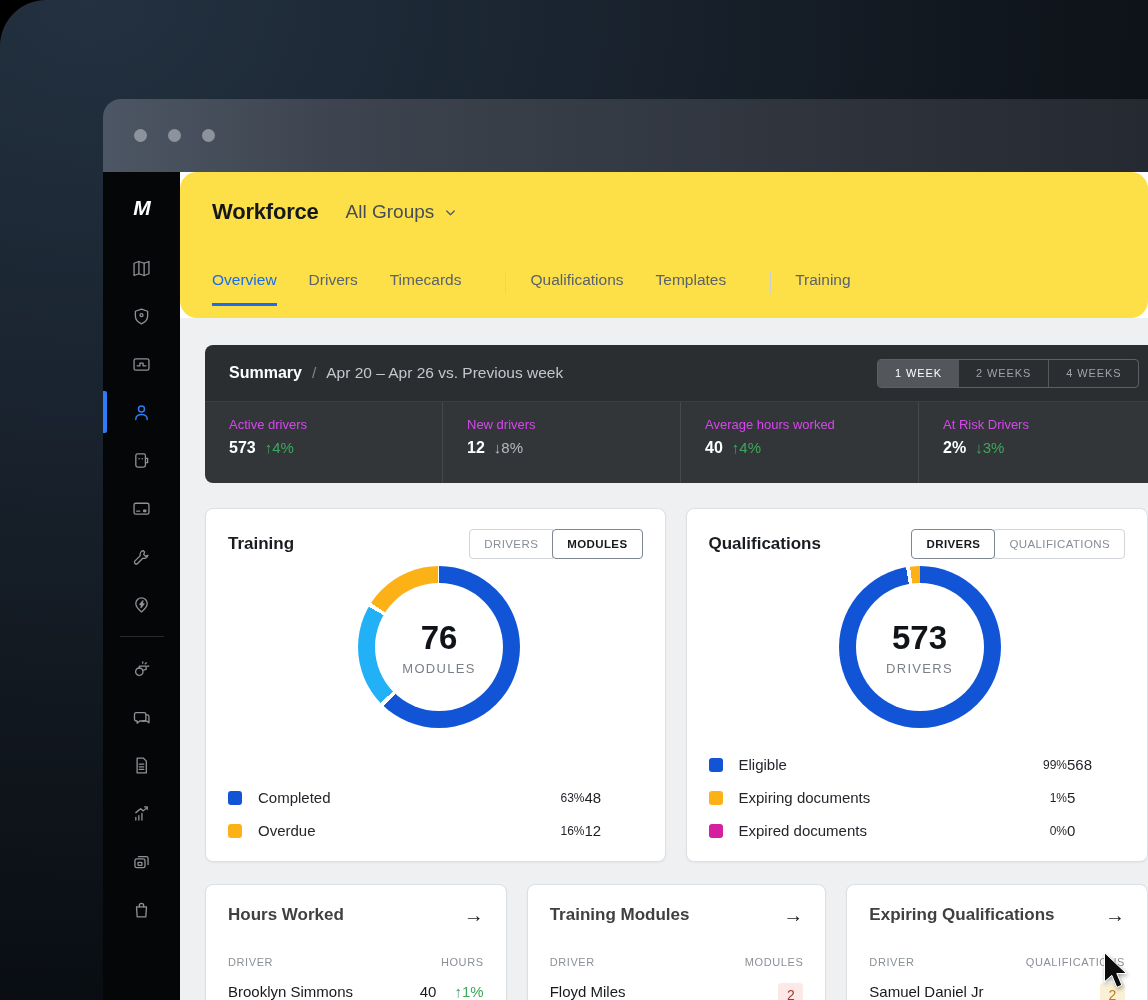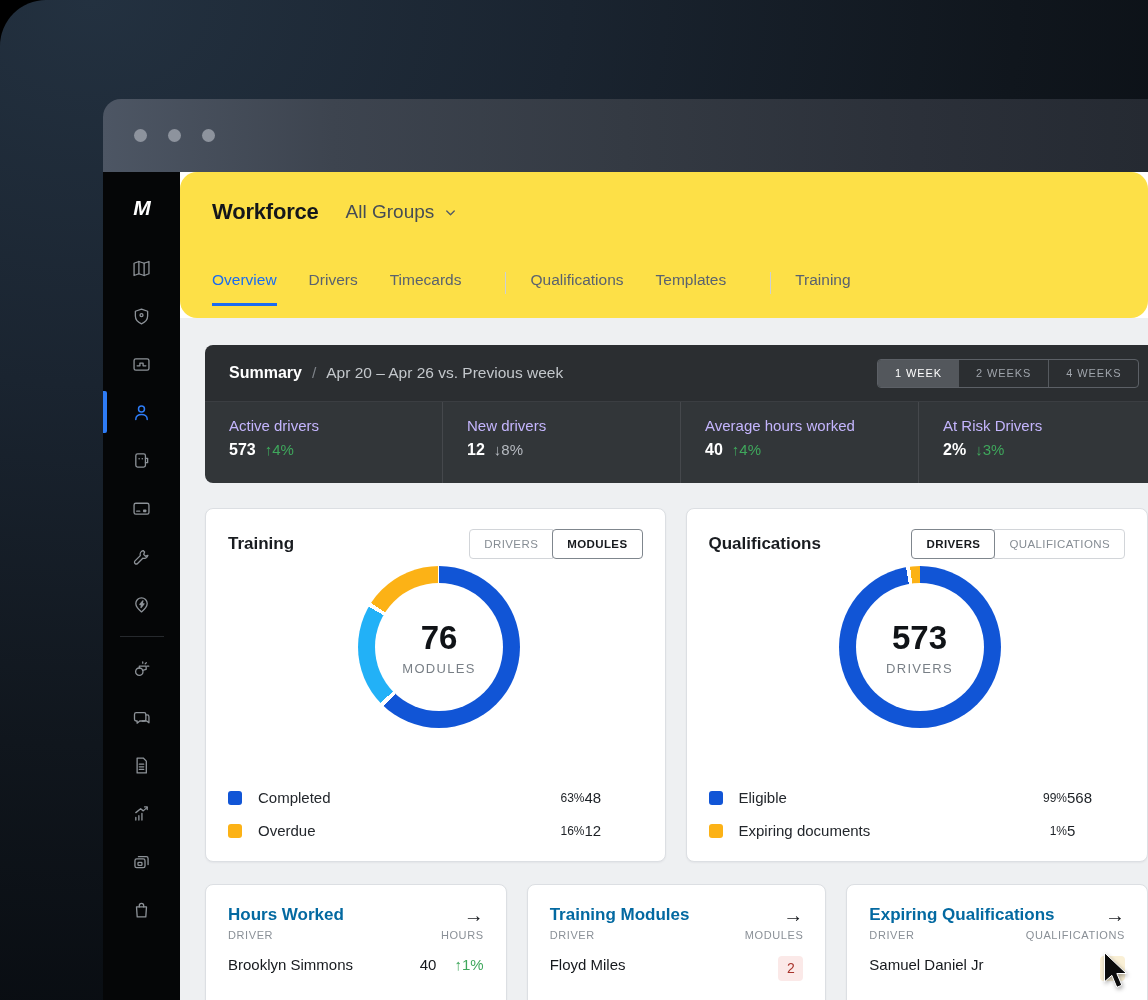--- a/index.html
+++ b/index.html
@@ -45,21 +45,21 @@
   .sum-title { color:#fff; font-size:16px; font-weight:700; }
   .sum-slash { color:#7e8389; margin:0 10px; font-size:15.5px; }
   .sum-range { color:#c3c7cb; font-size:15.5px; }
   .period { position:absolute; left:672px; top:14px; display:flex; border:1px solid #5c6066; border-radius:4px; overflow:hidden; height:29px; }
   .popt { font-size:11px; letter-spacing:.9px; color:#9fa4ab; line-height:27px; padding:0 17px; cursor:pointer; white-space:nowrap; }
   .popt.selected { background:#53575c; color:#fff; }
   .popt + .popt + .popt { border-left:1px solid #565a5f; }
   .summary-stats { background:#323639; display:flex; height:81px; }
   .stat { width:238px; padding:15px 0 0 24px; border-right:1px solid #444white84c; border-right:1px solid #45484c; }
   .stat:last-child { border-right:none; flex:1; }
-  .stat-label { color:#c4b5fd; font-size:15px; }
+  .stat-label { color:#d946ef; font-size:13px; }
   .stat-vals { margin-top:7px; display:flex; align-items:baseline; gap:9px; }
   .stat-value { color:#fff; font-size:16px; font-weight:700; }
   .stat-delta { font-size:15px; }
 
   .charts-row { display:flex; gap:20px; margin-top:25px; }
   .chart-card { width:468px; height:354px; background:#fff; border:1px solid #dcdfe3; border-radius:8px; position:relative; box-shadow:0 1px 2px rgba(16,24,40,.05); }
   .card-head { display:flex; justify-content:space-between; align-items:center; padding:20px 22px 0 22px; }
   .card-title { font-size:17px; font-weight:700; color:#191c20; }
   .seg-toggle { display:flex; }
   .seg { font-size:11.5px; letter-spacing:.4px; color:#868d94; line-height:28px; padding:0 14px; border:1px solid #d2d5d9; background:#fff; cursor:pointer; white-space:nowrap; }
@@ -73,23 +73,23 @@
   .legend { position:absolute; left:22px; right:22px; bottom:14px; }
   .lrow { display:flex; align-items:center; height:33px; }
   .swatch { width:14px; height:14px; border-radius:3px; flex:0 0 14px; }
   .llabel { font-size:15px; color:#23272c; margin-left:16px; flex:1; }
   .lpct { width:64px; text-align:right; font-size:12px; color:#1d2126; }
   .lcount { width:58px; font-size:15px; color:#1d2126; }
 
   .tables-row { display:flex; gap:20px; margin-top:22px; }
   .table-card { width:306px; height:150px; background:#fff; border:1px solid #dcdfe3; border-radius:8px; padding:20px 22px; box-shadow:0 1px 2px rgba(16,24,40,.05); }
   .t-head { display:flex; justify-content:space-between; align-items:center; }
-  .t-title { font-size:17px; font-weight:700; color:#0369a1; }
+  .t-title { font-size:17px; font-weight:700; color:#404040; }
   .t-arrow { font-size:20px; color:#16191d; cursor:pointer; line-height:1; }
-  .t-cols { display:flex; justify-content:space-between; margin-top:4px;text-align:center; }
+  .t-cols { display:flex; justify-content:space-between; margin-top:31px;text-align:center; }
   .t-col { font-size:11px; letter-spacing:.6px; color:#8a9097; }
   .t-row { display:flex; margin-top:15px; }
   .t-name { font-size:15px; color:#16191d; flex:1; }
   .t-val { font-size:15px; color:#16191d; margin-right:18px; }
   .t-delta { font-size:15px; }
   .t-badge { min-width:25px; height:25px; line-height:25px; text-align:center; border-radius:4px; font-size:14px; }
 
   .cursor { position:absolute; left:1100px; top:951px; width:34px; height:40px; z-index:50; filter:drop-shadow(1px 2px 2px rgba(0,0,0,.35)); }
 </style>
 </head>
@@ -325,20 +325,26 @@
                 <div class="llabel">Eligible</div>
                 <div class="lpct">99%</div>
                 <div class="lcount">568</div>
               </div>
               <div class="lrow">
                 <div class="swatch" style="background: rgb(252, 178, 22);"></div>
                 <div class="llabel">Expiring documents</div>
                 <div class="lpct">1%</div>
                 <div class="lcount">5</div>
               </div>
+              <div class="lrow">
+                <div class="swatch" style="background: rgb(214, 31, 158);"></div>
+                <div class="llabel">Expired documents</div>
+                <div class="lpct">0%</div>
+                <div class="lcount">0</div>
+              </div>
             </div>
           </div>
         </div>
 
         <div class="tables-row">
           <div class="table-card">
             <div class="t-head">
               <div class="t-title">Hours Worked</div>
               <div class="t-arrow">→</div>
             </div>

